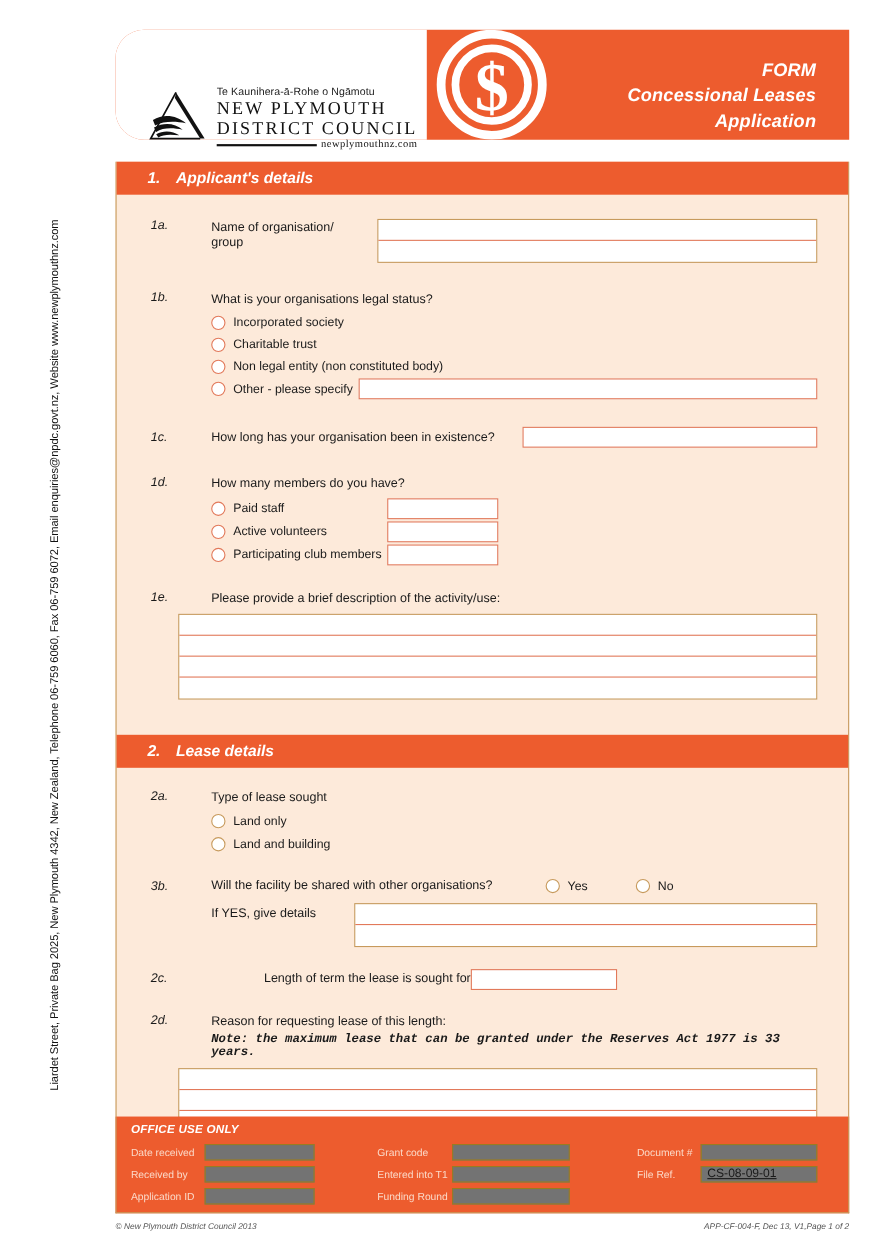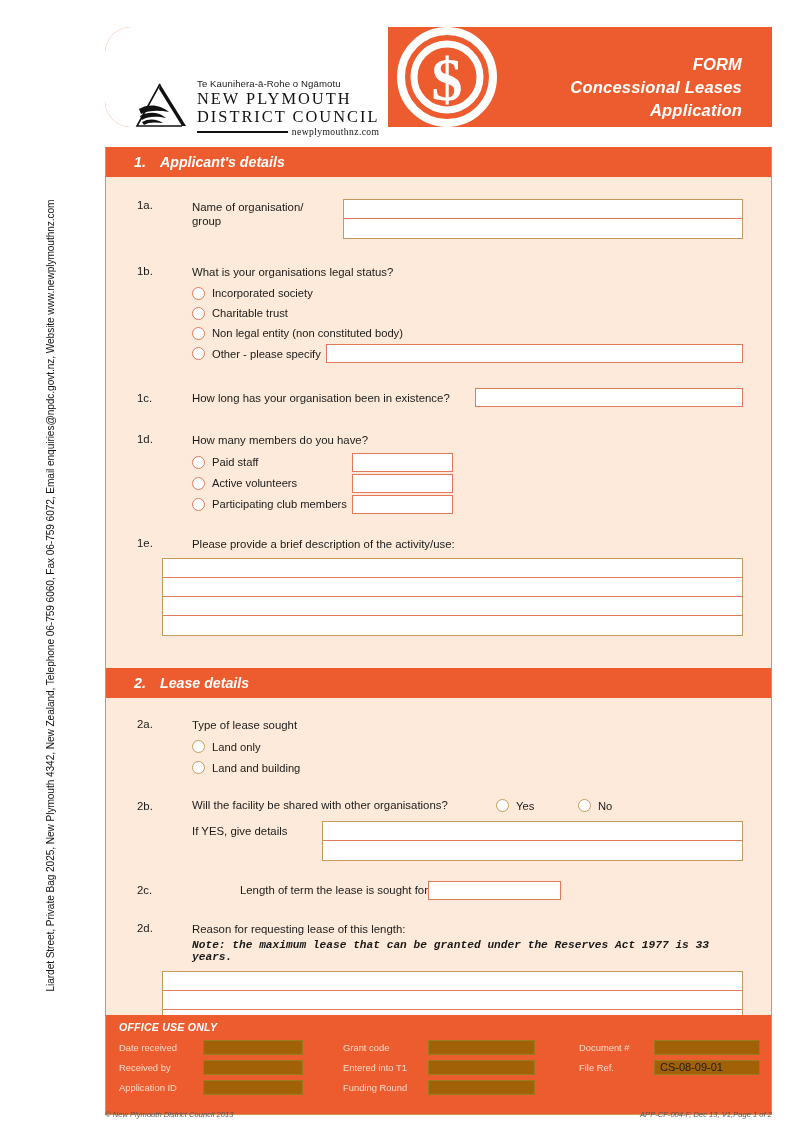--- a/index.html
+++ b/index.html
@@ -109,21 +109,21 @@
     font-weight: bold;
     font-size: 14.2px;
   }
   .section-bar .num { width: 26px; }
   .section-body { position: relative; }
 
   .q-row { display: flex; align-items: flex-start; }
   .q-num {
     width: 30px; flex: 0 0 30px;
     font-size: 11.4px; color: #1a1a1a;
-    text-align: left; padding-left: 3px;
+    text-align: left; padding-left: 3px; font-style: italic;
   }
   .q-label { font-size: 11.4px; color: #1a1a1a; line-height: 1.26; }
 
   
   .tb {
     background: #ffffff;
     border: 1.2px solid #E2795A;
     height: 19px;
   }
   .tb-group { border: 1.2px solid #C79A5C; background: #ffffff; }
@@ -136,47 +136,48 @@
     flex: 0 0 13px;
   }
   .radio.brown { border-color: #C79A5C; }
   .radio-row { display: flex; align-items: center; }
   .radio-row .rlabel { font-size: 11.2px; color: #1a1a1a; margin-left: 7px; }
 
   
   .office {
     position: absolute;
     left: 105px; top: 1015px;
-    width: 667px; height: 100px;
+    width: 667px; height: 88px;
     background: #ED5C2E;
     border-left: 1px solid #C79A5C;
     border-right: 1px solid #C79A5C;
     border-bottom: 1px solid #C79A5C;
   }
   .office-title {
     position: absolute; left: 13px; top: 6px;
     color: #ffffff; font-style: italic; font-weight: bold;
     font-size: 10.6px; letter-spacing: 0.2px;
   }
   .office-col { position: absolute; top: 24px; }
   .of-row { display: flex; align-items: center; height: 17px; margin-bottom: 3px; }
   .of-label {
     color: #FBD9C8; font-size: 9.4px;
     flex: 0 0 auto; white-space: nowrap;
   }
   .of-box {
-    background: #a16207;
+    background: #737373;
     border: 1.1px solid #9A7C20;
     height: 15px;
-    margin-left: 17px;
+    margin-left: 0;
     font-size: 11px;
     color: #1a1a1a;
     padding-left: 5px;
     line-height: 13px;
     font-style: normal;
+    text-decoration: underline;
   }
 
   
   .pg-foot {
     position: absolute;
     left: 105px; top: 1110px; width: 667px;
     display: flex; justify-content: space-between;
     font-size: 7.6px; font-style: italic; color: #555;
   }
 </style>
@@ -325,21 +326,21 @@
           <span class="radio brown"></span>
           <span class="rlabel">Land only</span>
         </div>
         <div class="radio-row" style="height:21px;">
           <span class="radio brown"></span>
           <span class="rlabel">Land and building</span>
         </div>
       </div>
 
       <div class="q-row" style="margin-bottom:8px;align-items:center;">
-        <div class="q-num" style="width:58px;flex:0 0 58px;">2b.</div>
+        <div class="q-num" style="width:58px;flex:0 0 58px;">3b.</div>
         <div class="q-label" style="width:304px;">Will the facility be shared with other organisations?</div>
         <div class="radio-row" style="width:82px;">
           <span class="radio brown"></span>
           <span class="rlabel">Yes</span>
         </div>
         <div class="radio-row">
           <span class="radio brown"></span>
           <span class="rlabel">No</span>
         </div>
       </div>

